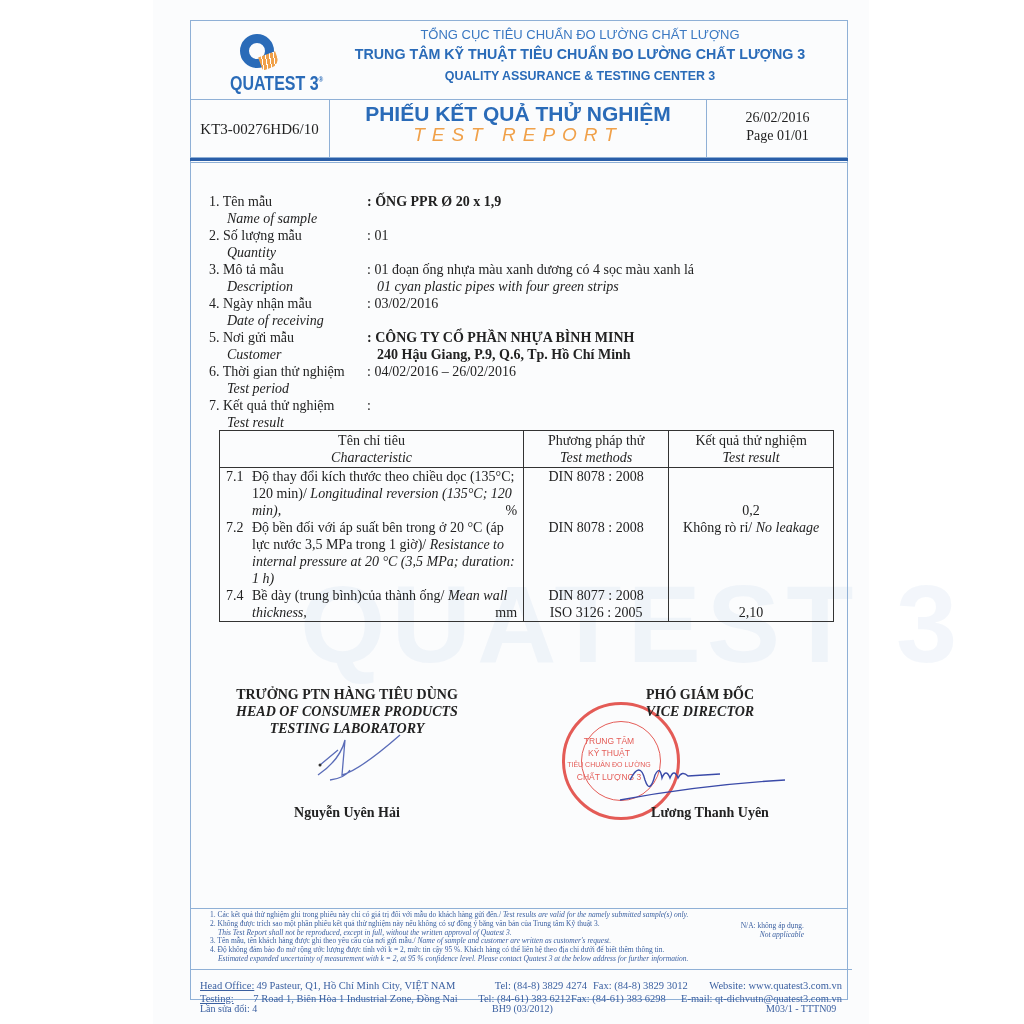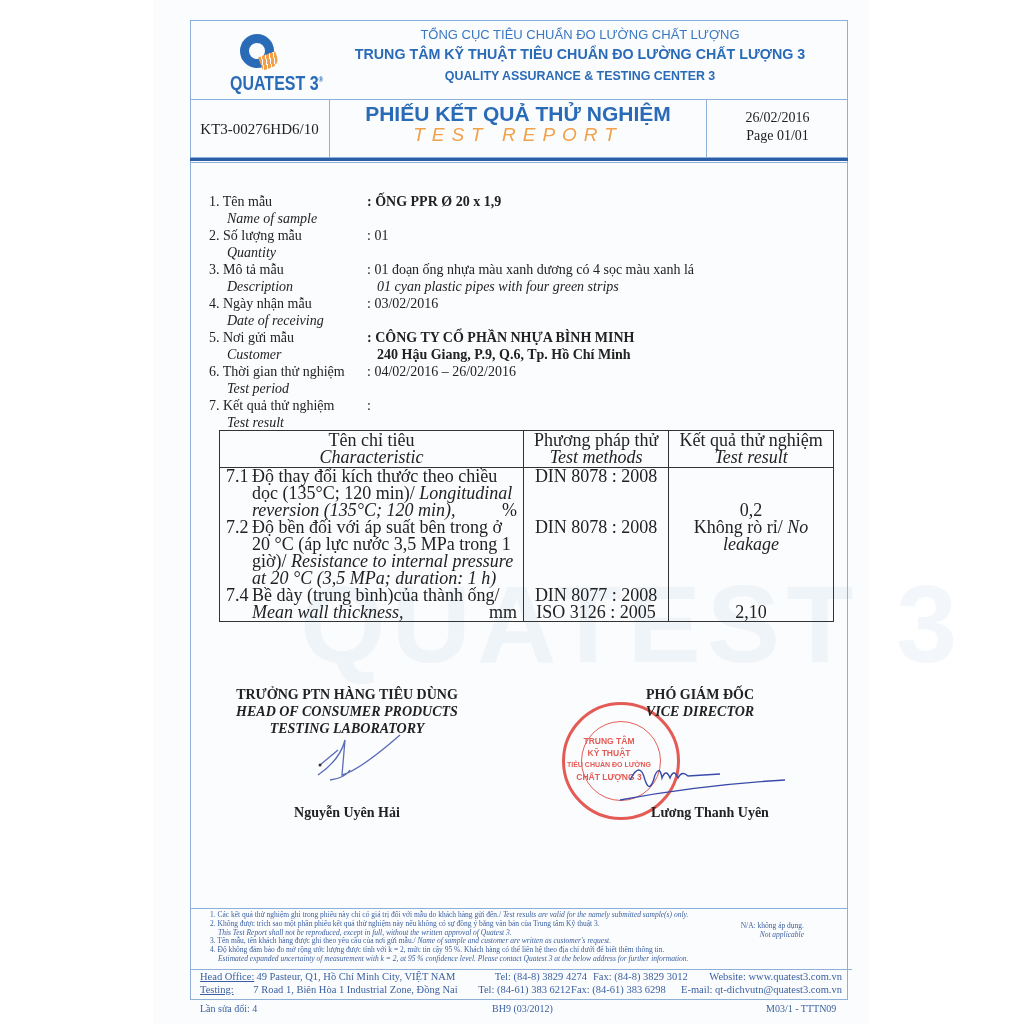--- a/index.html
+++ b/index.html
@@ -26,45 +26,45 @@
   .dbl-line2 { position:absolute; left:190px; top:162px; width:658px; height:1px; background:#8fb0d6; }
 
   .info { position:absolute; left:209px; font-size:14px; line-height:17px; }
   .info .lbl { position:absolute; left:0; width:160px; white-space:nowrap; }
   .info .lbl-en { position:absolute; left:18px; top:17px; font-style:italic; white-space:nowrap; }
   .info .val { position:absolute; left:158px; white-space:nowrap; }
   .info .val2 { position:absolute; left:168px; top:17px; white-space:nowrap; }
   .b { font-weight:bold; }
   .i { font-style:italic; }
 
-  table.res { position:absolute; left:219px; top:430px; width:615px; border-collapse:collapse; font-size:18px; line-height:17px; }
+  table.res { position:absolute; left:219px; top:430px; width:615px; border-collapse:collapse; font-size:14px; line-height:17px; }
   table.res td, table.res th { border:1px solid #333; vertical-align:top; font-weight:normal; padding:0; }
   table.res th { text-align:center; padding:1px 0; }
   table.res tbody td { border-top:none; border-bottom:none; }
   table.res tbody tr:last-child td { border-bottom:1px solid #333; }
   .c1 { width:305px; } .c2 { width:145px; } .c3 { width:165px; }
   .item { display:flex; padding-left:6px; }
   .item .num { width:26px; flex:none; }
   .item .txt { flex:1; padding-right:6px; }
   .unit { float:right; }
   .center { text-align:center; }
 
   .sig-left { position:absolute; left:222px; top:686px; width:250px; text-align:center; font-size:14px; line-height:17px; }
   .sig-right { position:absolute; left:600px; top:686px; width:200px; text-align:center; font-size:14px; line-height:17px; }
   .name-left { position:absolute; left:222px; top:805px; width:250px; text-align:center; font-weight:bold; font-size:14px; }
   .name-right { position:absolute; left:600px; top:805px; width:220px; text-align:center; font-weight:bold; font-size:14px; }
   .stamp { position:absolute; left:562px; top:702px; width:118px; height:118px; border-radius:50%; border:3px solid #e0403a; box-sizing:border-box; opacity:0.85; }
   .stamp-inner { position:absolute; left:16px; top:16px; width:80px; height:80px; border-radius:50%; border:1.5px solid #e0403a; box-sizing:border-box; }
-  .stamp-txt { position:absolute; left:0; top:30px; width:88px; text-align:center; font-family:"Liberation Sans",sans-serif; font-weight:bold; font-size:8.5px; line-height:12px; color:#e0403a; }
+  .stamp-txt { position:absolute; left:0; top:30px; width:88px; text-align:center; font-family:"Liberation Sans",sans-serif; font-weight:normal; font-size:8.5px; line-height:12px; color:#e0403a; }
   .sigsvg { position:absolute; }
 
   .notes { position:absolute; left:190px; top:908px; width:658px; border-top:1px solid #8fb0d6; font-size:7.5px; line-height:8.8px; color:#3a5fa0; padding:2px 20px; box-sizing:border-box; }
   .notes .en { font-style:italic; padding-left:8px; }
   .notes .na { position:absolute; right:44px; top:12px; text-align:right; line-height:9px; }
-  .addr { position:absolute; left:190px; top:969px; width:662px; border-top:1px solid #8fb0d6; font-size:10.5px; line-height:12.5px; color:#3a5fa0; padding:1px 10px; box-sizing:border-box; }
+  .addr { position:absolute; left:190px; top:969px; width:662px; border-top:1px solid #8fb0d6; font-size:10.5px; line-height:12.5px; color:#3a5fa0; padding:10px 10px; box-sizing:border-box; }
   .addr .row { display:flex; white-space:nowrap; }
   .addr .k { width:62px; text-decoration:underline; }
   .addr .a { width:262px; }
   .addr .t { width:108px; }
   .addr .f { width:128px; }
   .bottom { position:absolute; left:200px; top:1003px; width:640px; font-size:10px; color:#3a5fa0; }
   .bottom span { position:absolute; white-space:nowrap; }
   .wm { position:absolute; left:300px; top:560px; font-family:"Liberation Sans",sans-serif; font-weight:bold; font-size:110px; color:#2a6bb8; opacity:0.05; letter-spacing:6px; }
 </style>
 </head>

